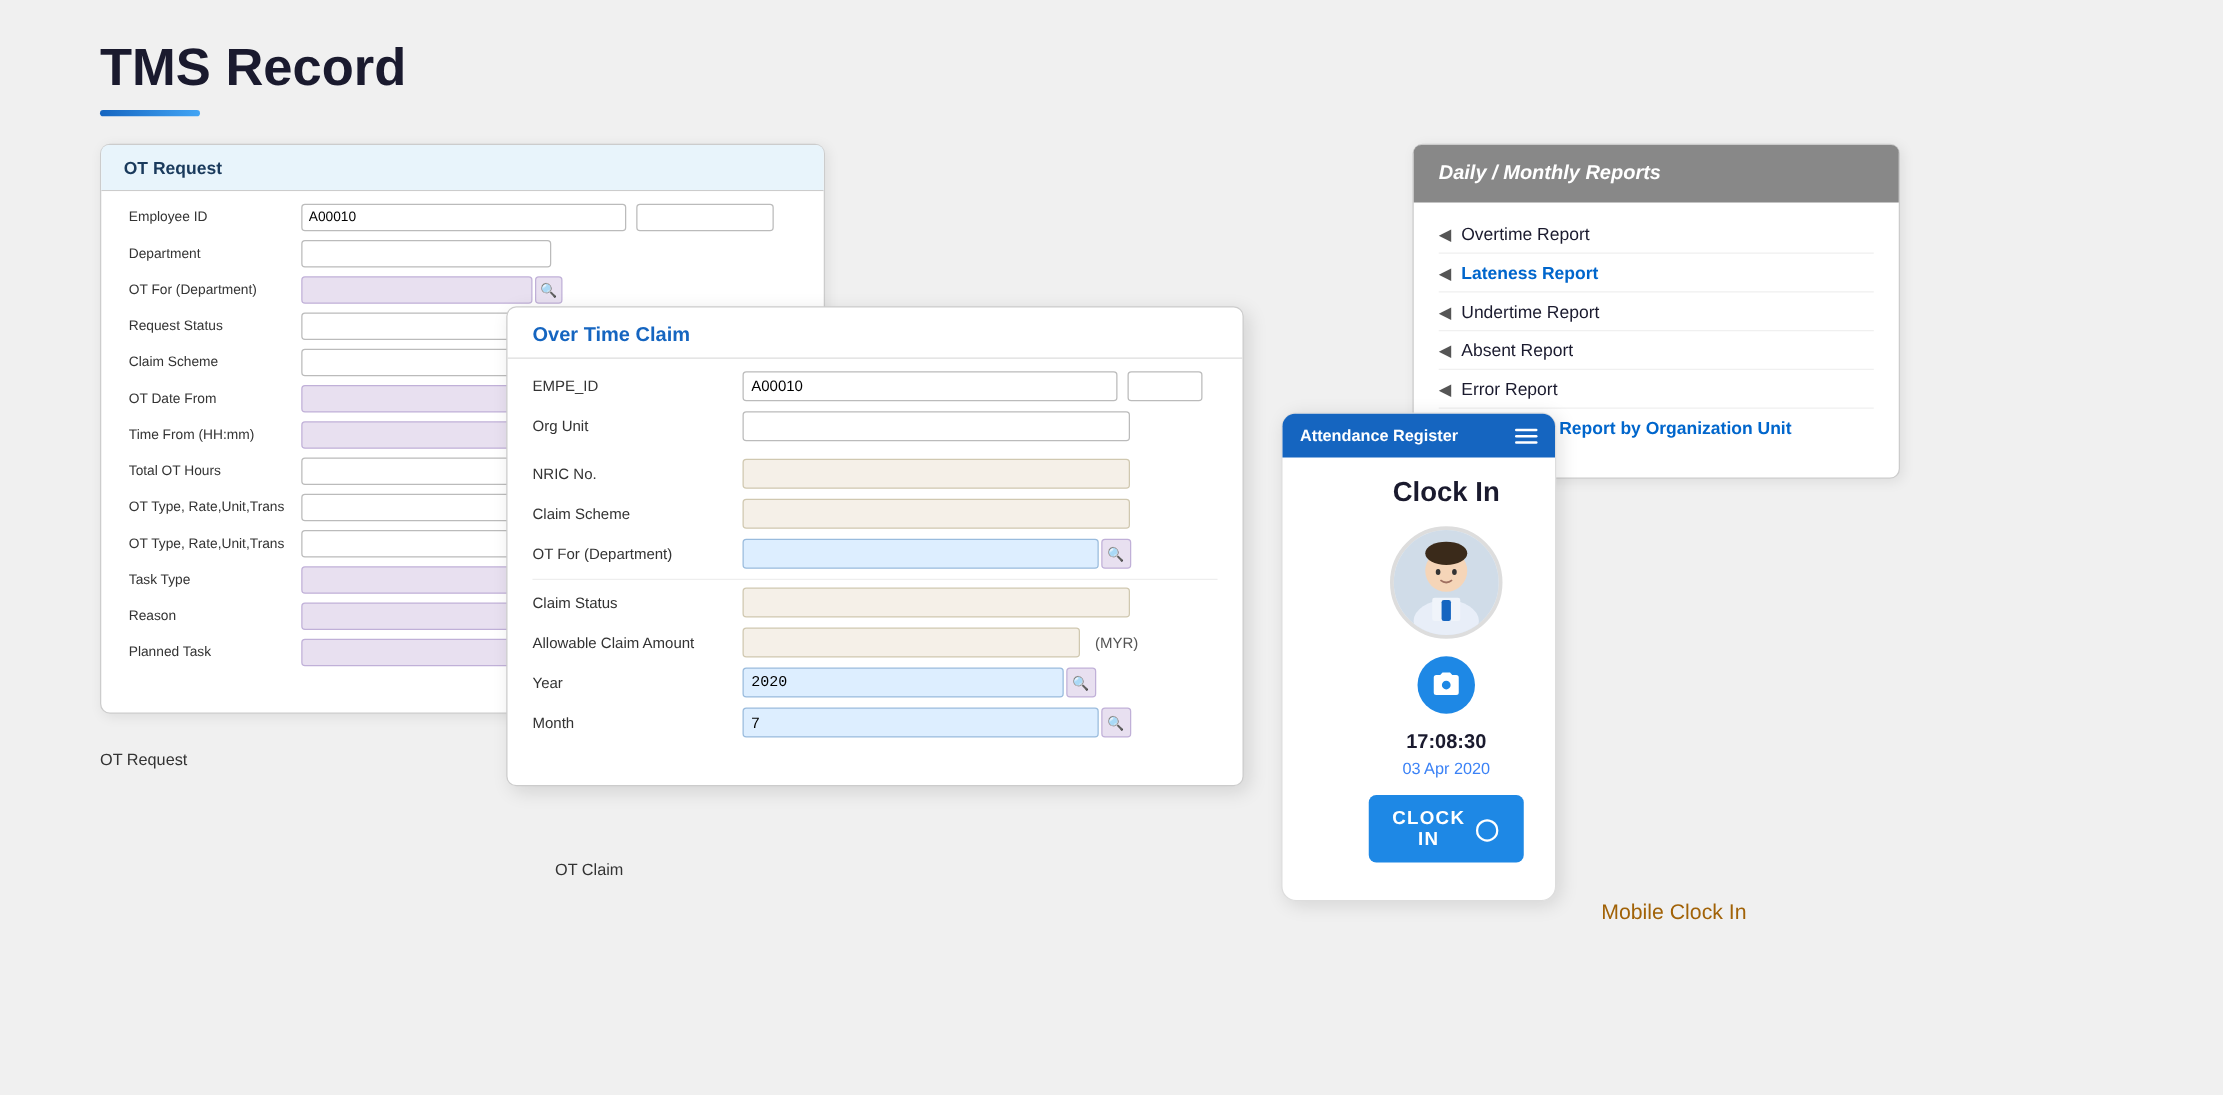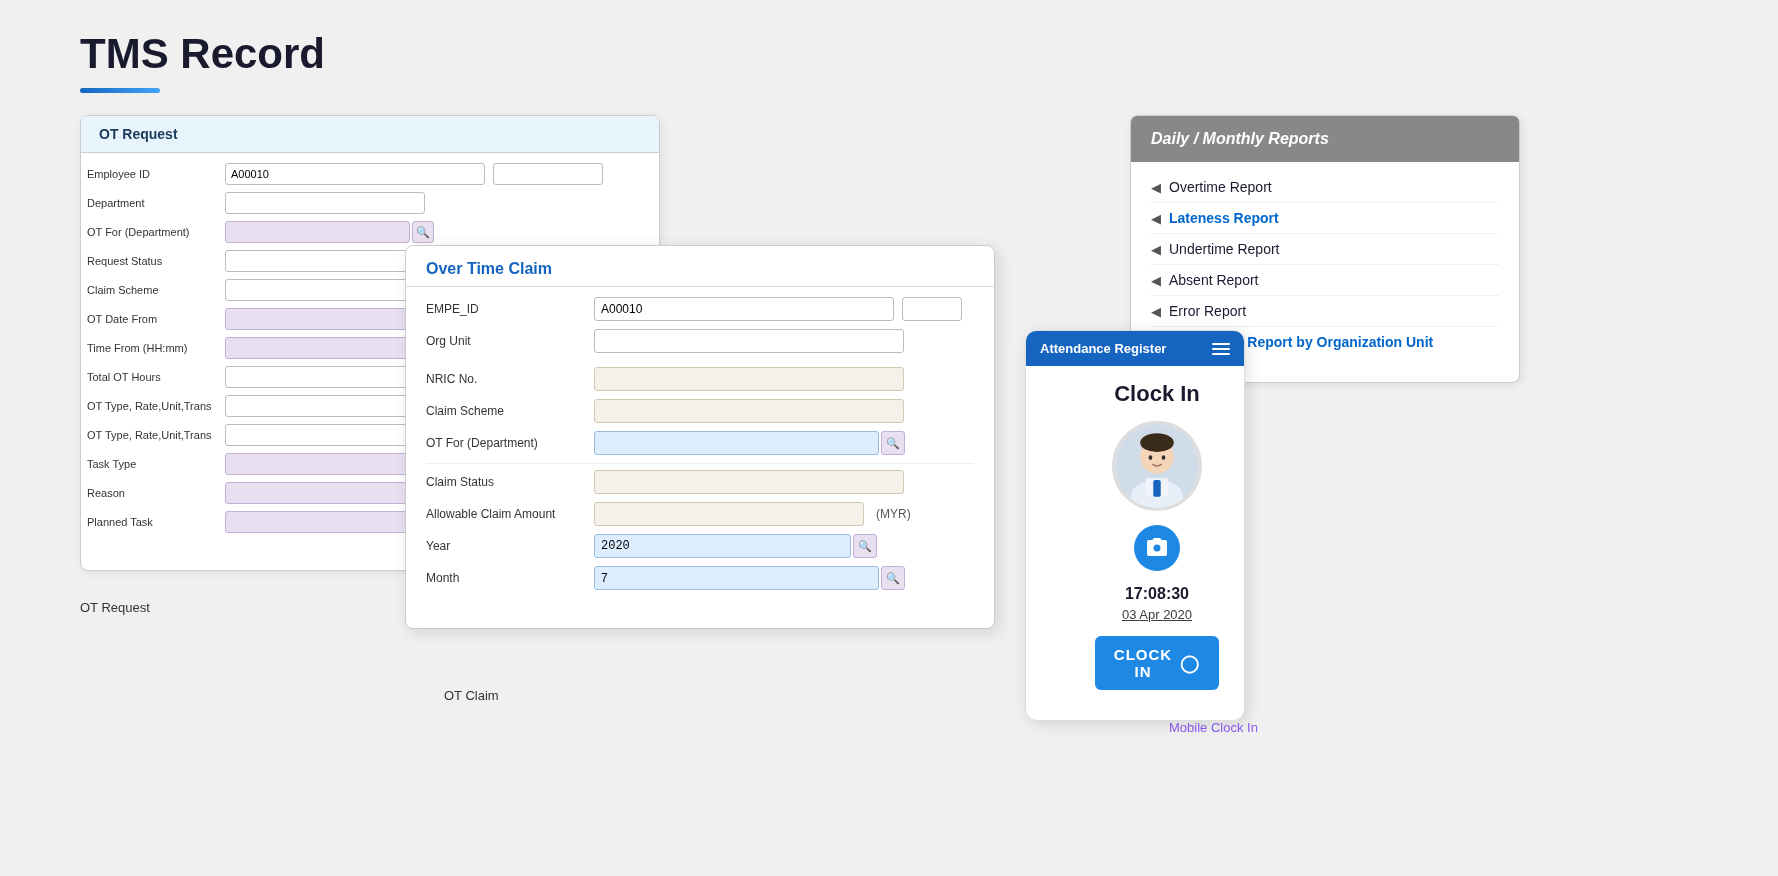--- a/index.html
+++ b/index.html
@@ -45,21 +45,21 @@
     .ot-request-panel .panel-header {
       background: #e8f4fb;
       border-bottom: 1.5px solid #ccc;
       padding: 10px 18px;
       font-size: 14px;
       font-weight: bold;
       color: #1a3a5c;
       border-radius: 6px 6px 0 0;
     }
     .ot-request-panel .panel-body {
-      padding: 10px 6px;
+      padding: 10px 22px;
     }
     .form-row {
       display: flex;
       align-items: center;
       margin-bottom: 7px;
       gap: 8px;
     }
     .form-label {
       font-size: 11px;
       color: #333;
@@ -301,23 +301,22 @@
     }
     .camera-icon-svg { width: 24px; height: 24px; fill: #fff; }
     .clock-time {
       font-size: 16px;
       font-weight: bold;
       color: #1a1a2e;
       margin-bottom: 4px;
     }
     .clock-date {
       font-size: 13px;
-      color: #404040;
+      color: #3b82f6;
       margin-bottom: 14px;
-      text-decoration: underline;
     }
     .clock-in-btn {
       background: #1e88e5;
       color: #fff;
       font-size: 15px;
       font-weight: bold;
       padding: 10px 20px;
       border-radius: 6px;
       display: flex;
       align-items: center;
@@ -327,23 +326,23 @@
       width: 80%;
       margin: 0 auto;
       letter-spacing: 1px;
     }
     .clock-in-btn .fingerprint-icon {
       font-size: 17px;
     }
     .mobile-clock-label {
       position: absolute;
       top: 720px;
-      left: 1169px;
-      font-size: 13px;
-      color: #8b5cf6;
+      left: 1281px;
+      font-size: 17px;
+      color: #a16207;
     }
   </style>
 </head>
 <body>
 
 <div class="page-title">TMS Record</div>
 <div class="title-underline"></div>
 
 <div class="ot-request-panel">
   <div class="panel-header">OT Request</div>

